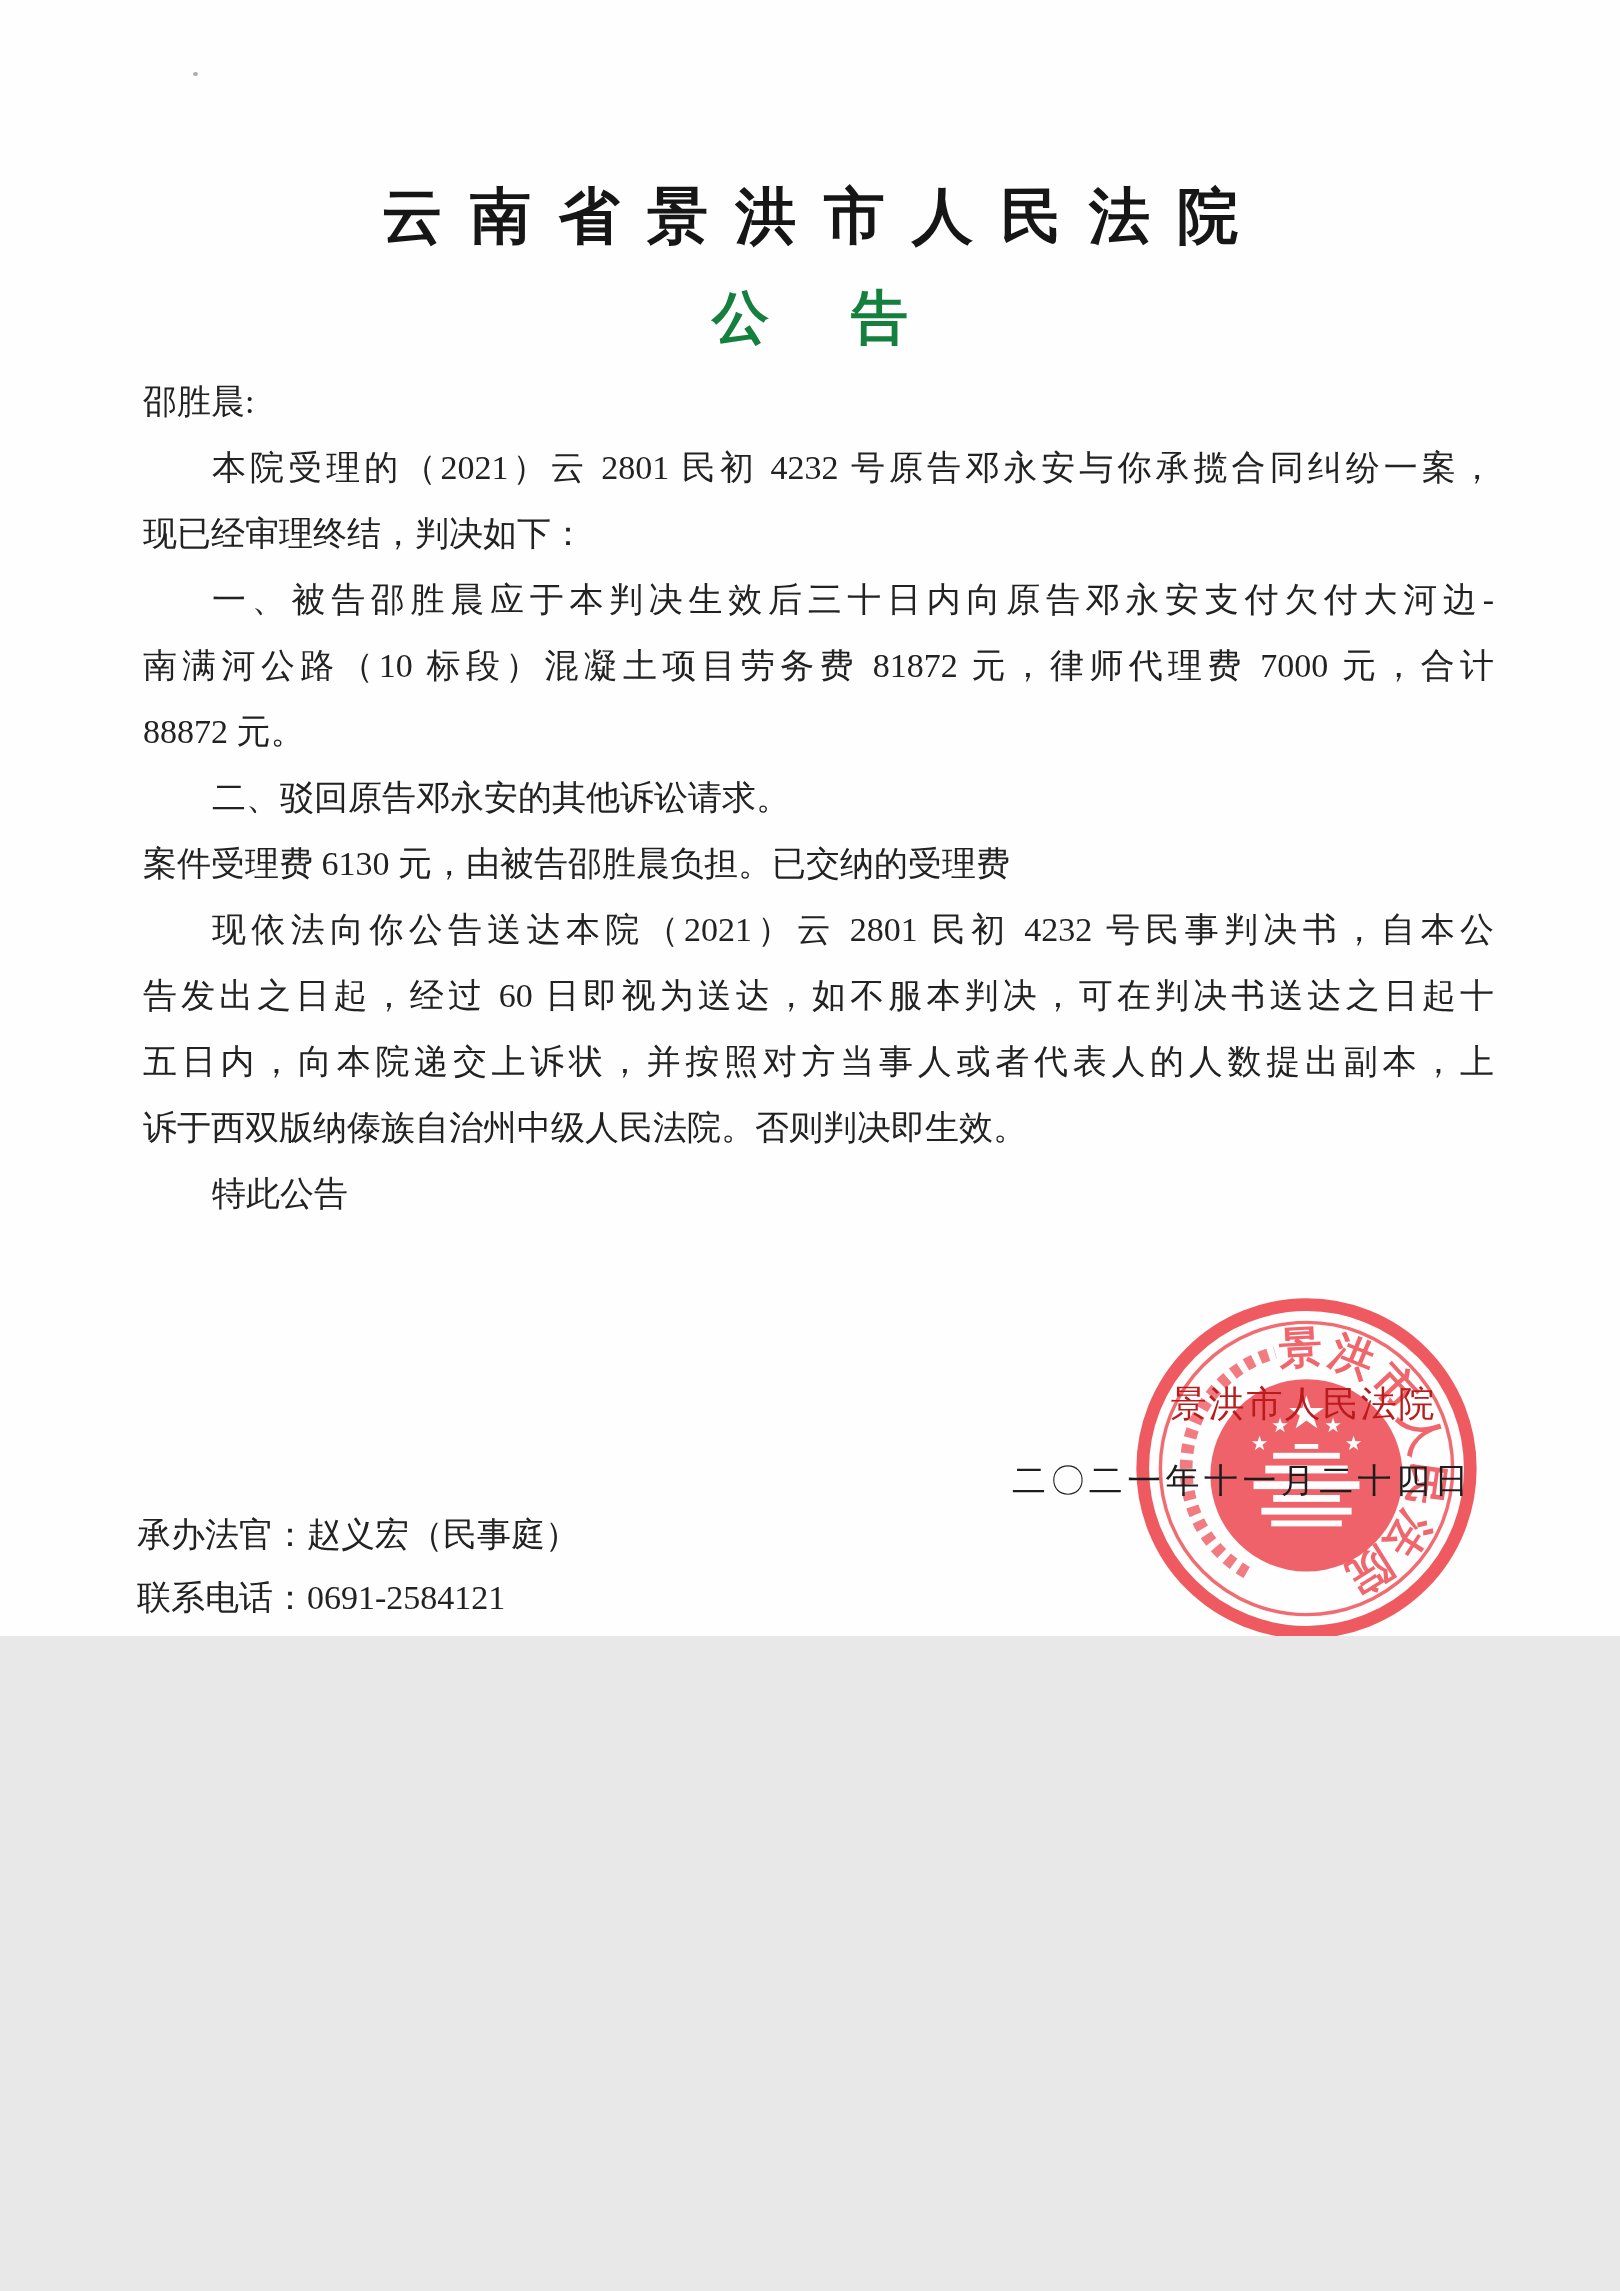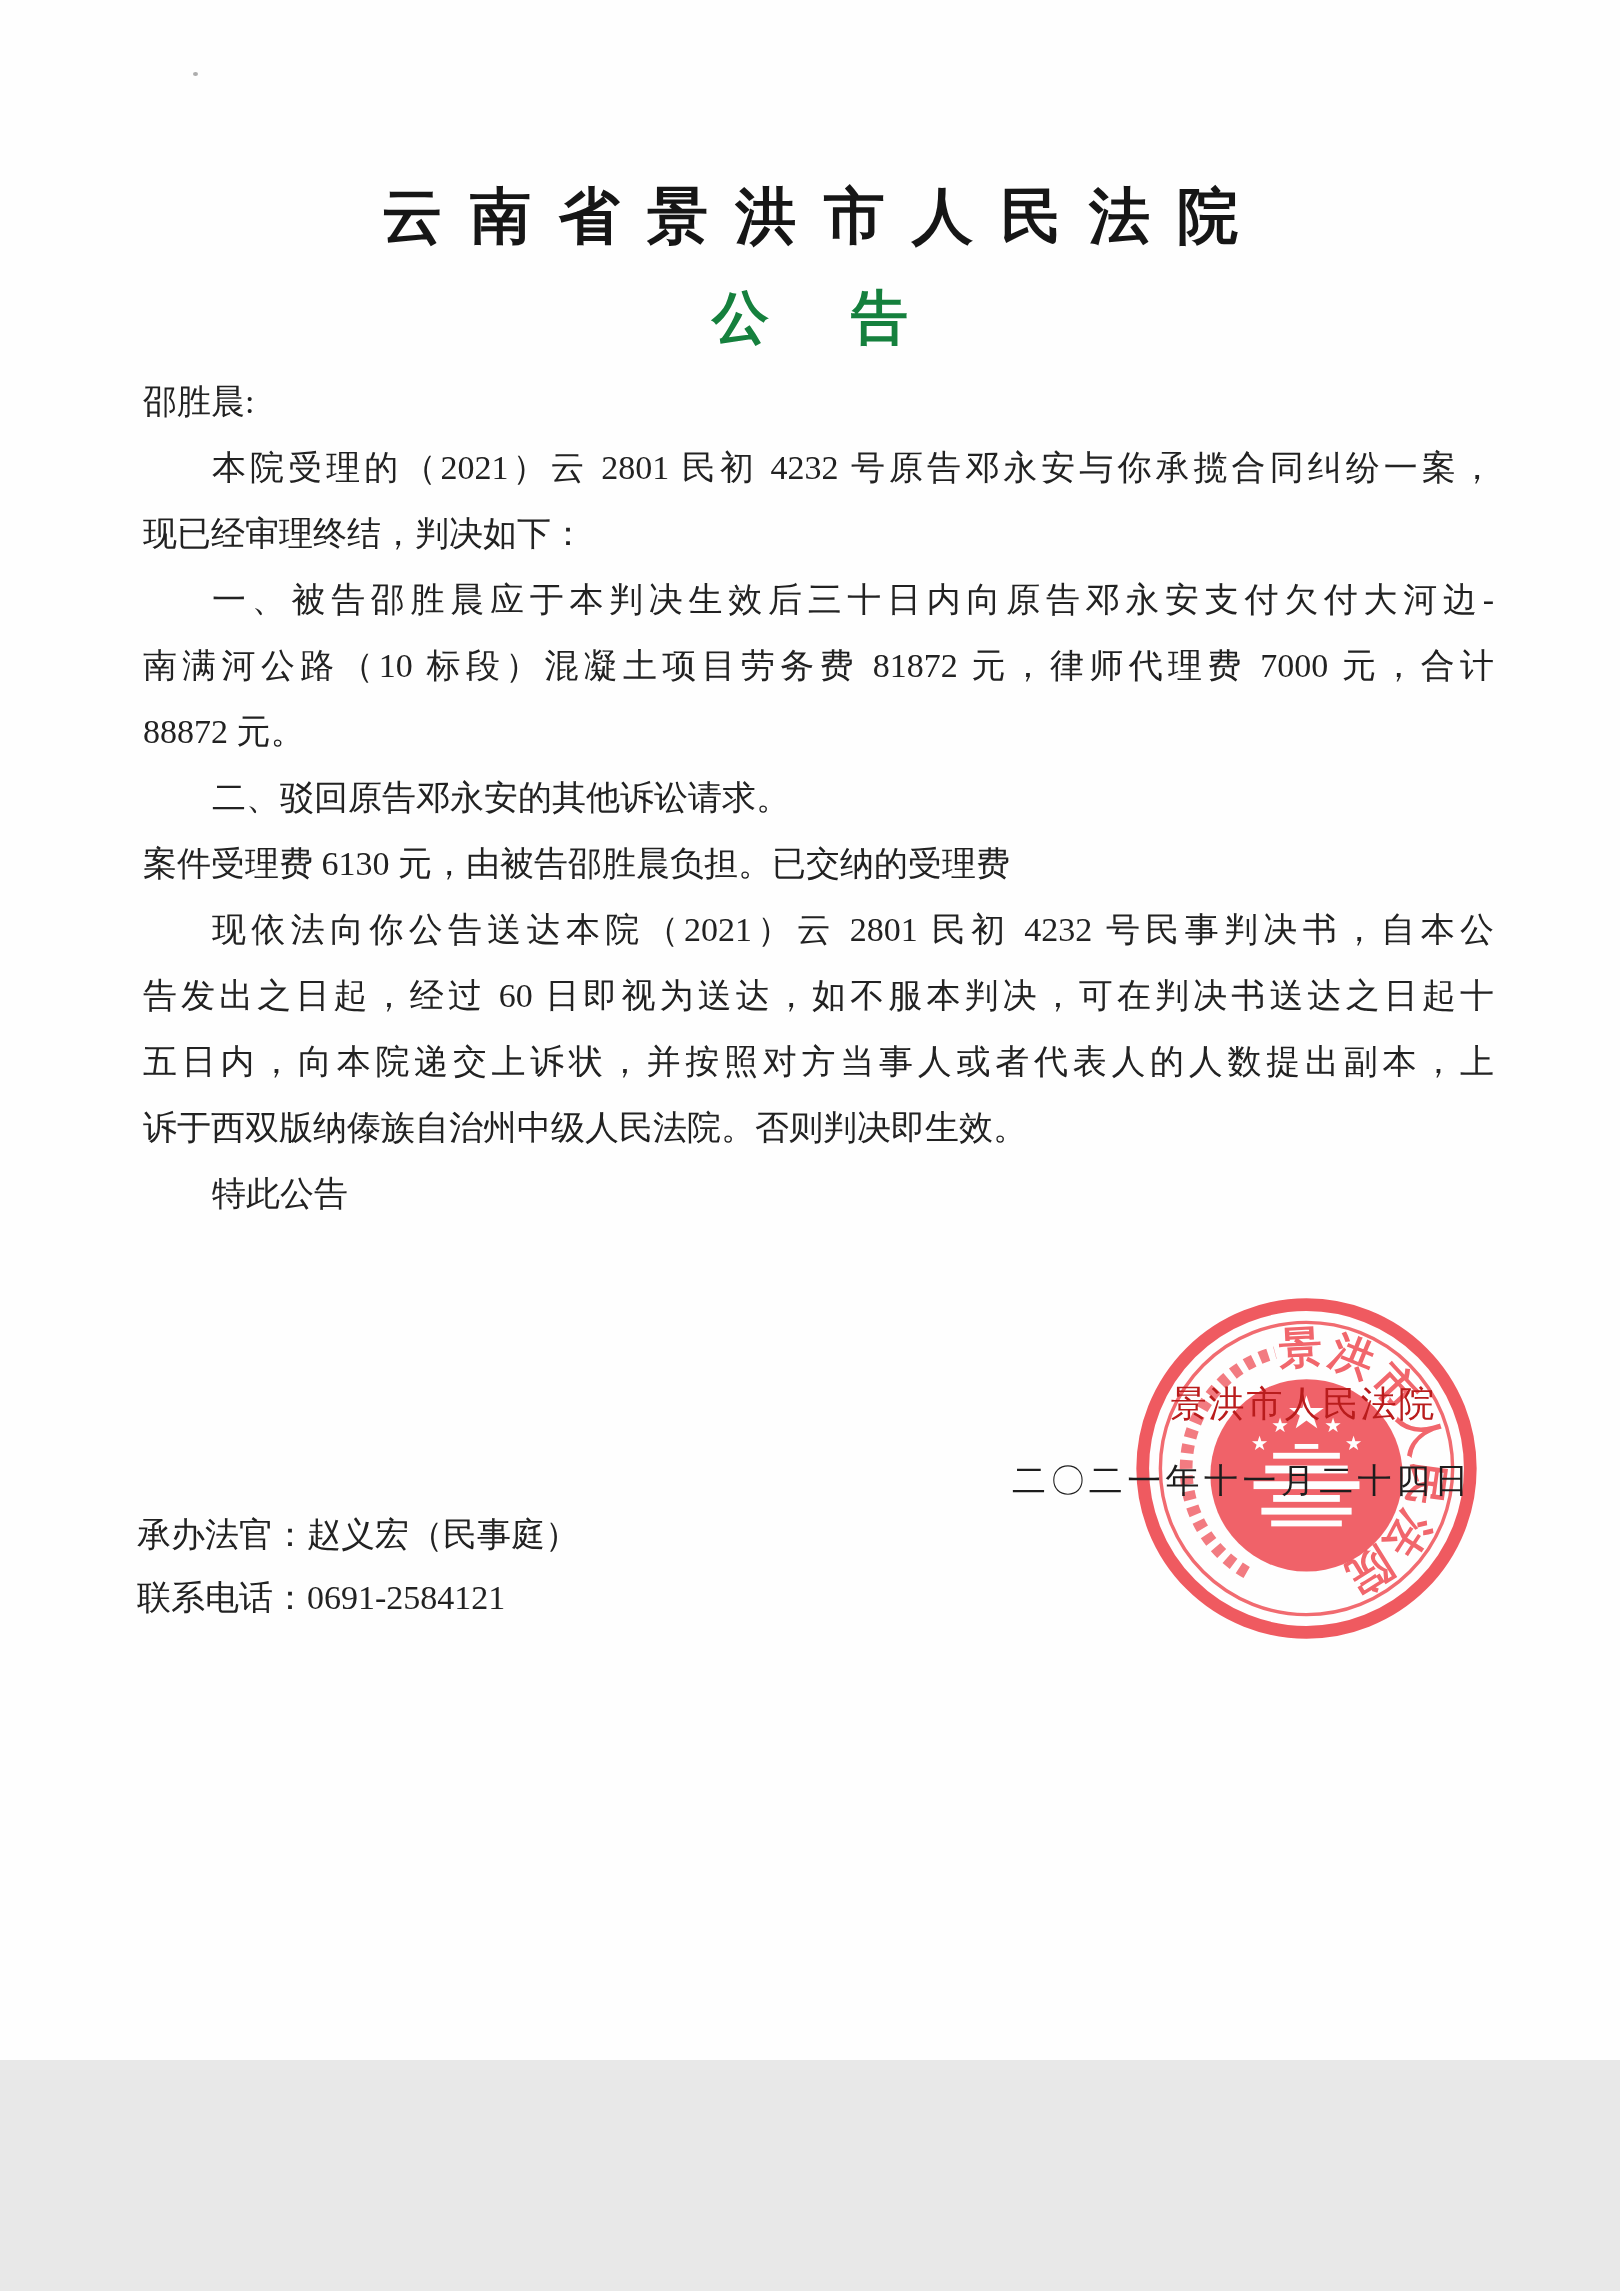--- a/index.html
+++ b/index.html
@@ -1,18 +1,18 @@
 <!DOCTYPE html>
 <html><head>
 <meta charset="utf-8">
 <style>
   html,body{margin:0;padding:0;background:#e8e8e8;}
   .page{
     position:relative;
-    width:1620px;height:2060px;
+    width:1620px;height:1636px;
     margin:0 auto;
     background:#fefefe;
     overflow:hidden;
     font-family:"Liberation Serif","DejaVu Serif",serif;
     color:#1b1b1b;
   }
   .speck{position:absolute;left:193px;top:72px;width:4.9px;height:3.9px;background:#8a8a8a;border-radius:50%;opacity:.7;}
   .court-title{
     position:absolute;top:176px;left:0;right:0;
     text-align:center;

